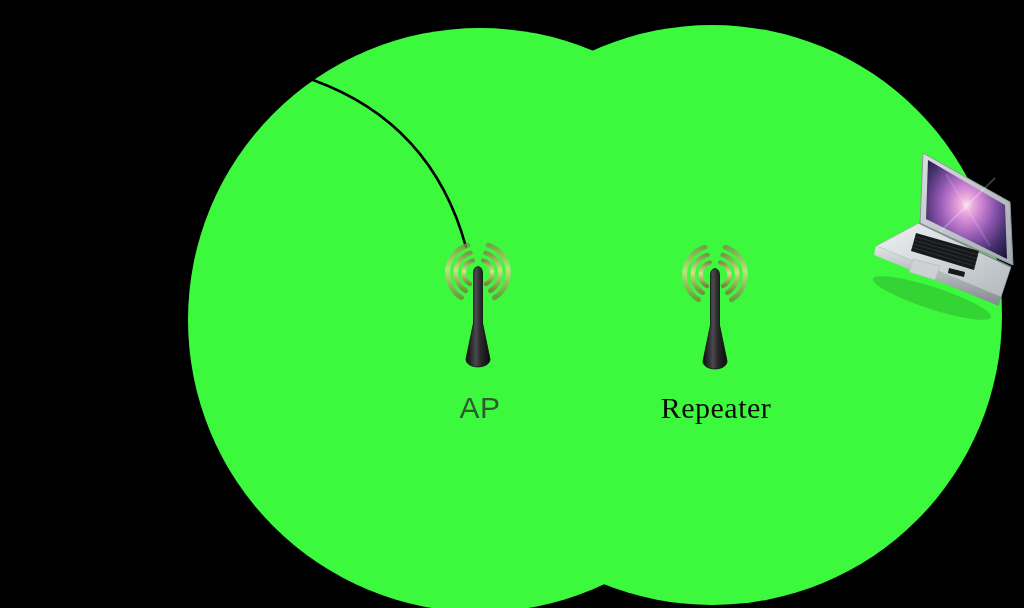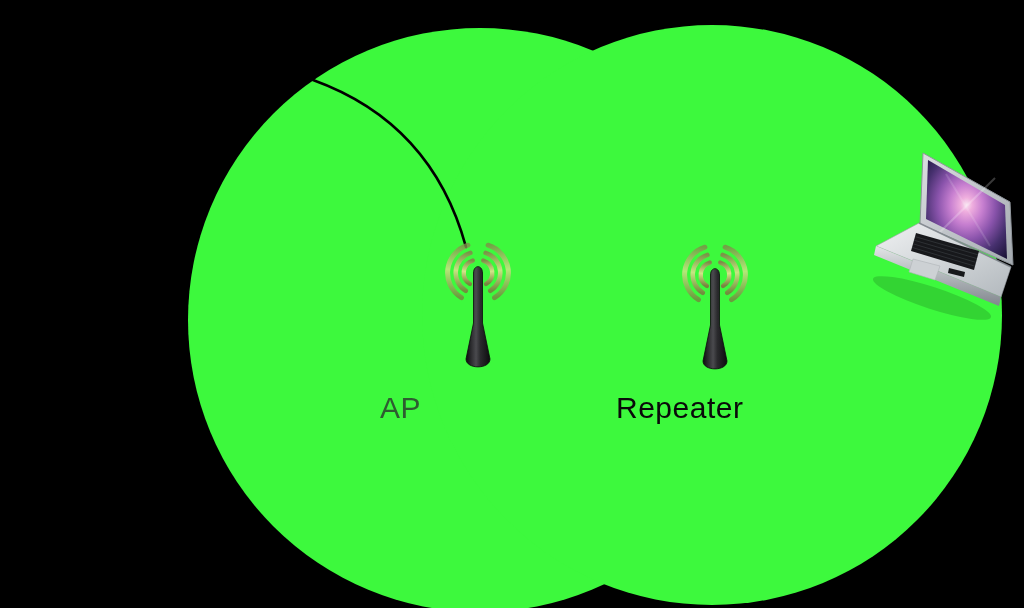--- a/index.html
+++ b/index.html
@@ -7,28 +7,28 @@
     position:relative;
     width:1024px;height:608px;
     background:#000000;
     overflow:hidden;
     font-family:"Liberation Sans", sans-serif;
   }
   .stage svg{position:absolute;left:0;top:0;}
   .node-label{
     position:absolute;
     width:200px;
-    text-align:left;
+    text-align:center;
     font-size:30px;
     letter-spacing:0.5px;
     line-height:34px;
     user-select:none;
   }
   #ap-label{left:380px;top:391px;color:#2e5c31;}
-  #repeater-label{left:616px;top:391px;color:#0a0a0a;}
+  #repeater-label{left:616px;top:391px;color:#0a0a0a;font-family:Liberation Serif, serif;}
 </style>
 </head>
 <body>
 
 <div class="stage">
 
   <svg width="1024" height="608" viewBox="0 0 1024 608">
     <defs>
       <linearGradient id="rodGrad" x1="0" y1="0" x2="1" y2="0">
         <stop offset="0" stop-color="#0c0c0e"></stop>

